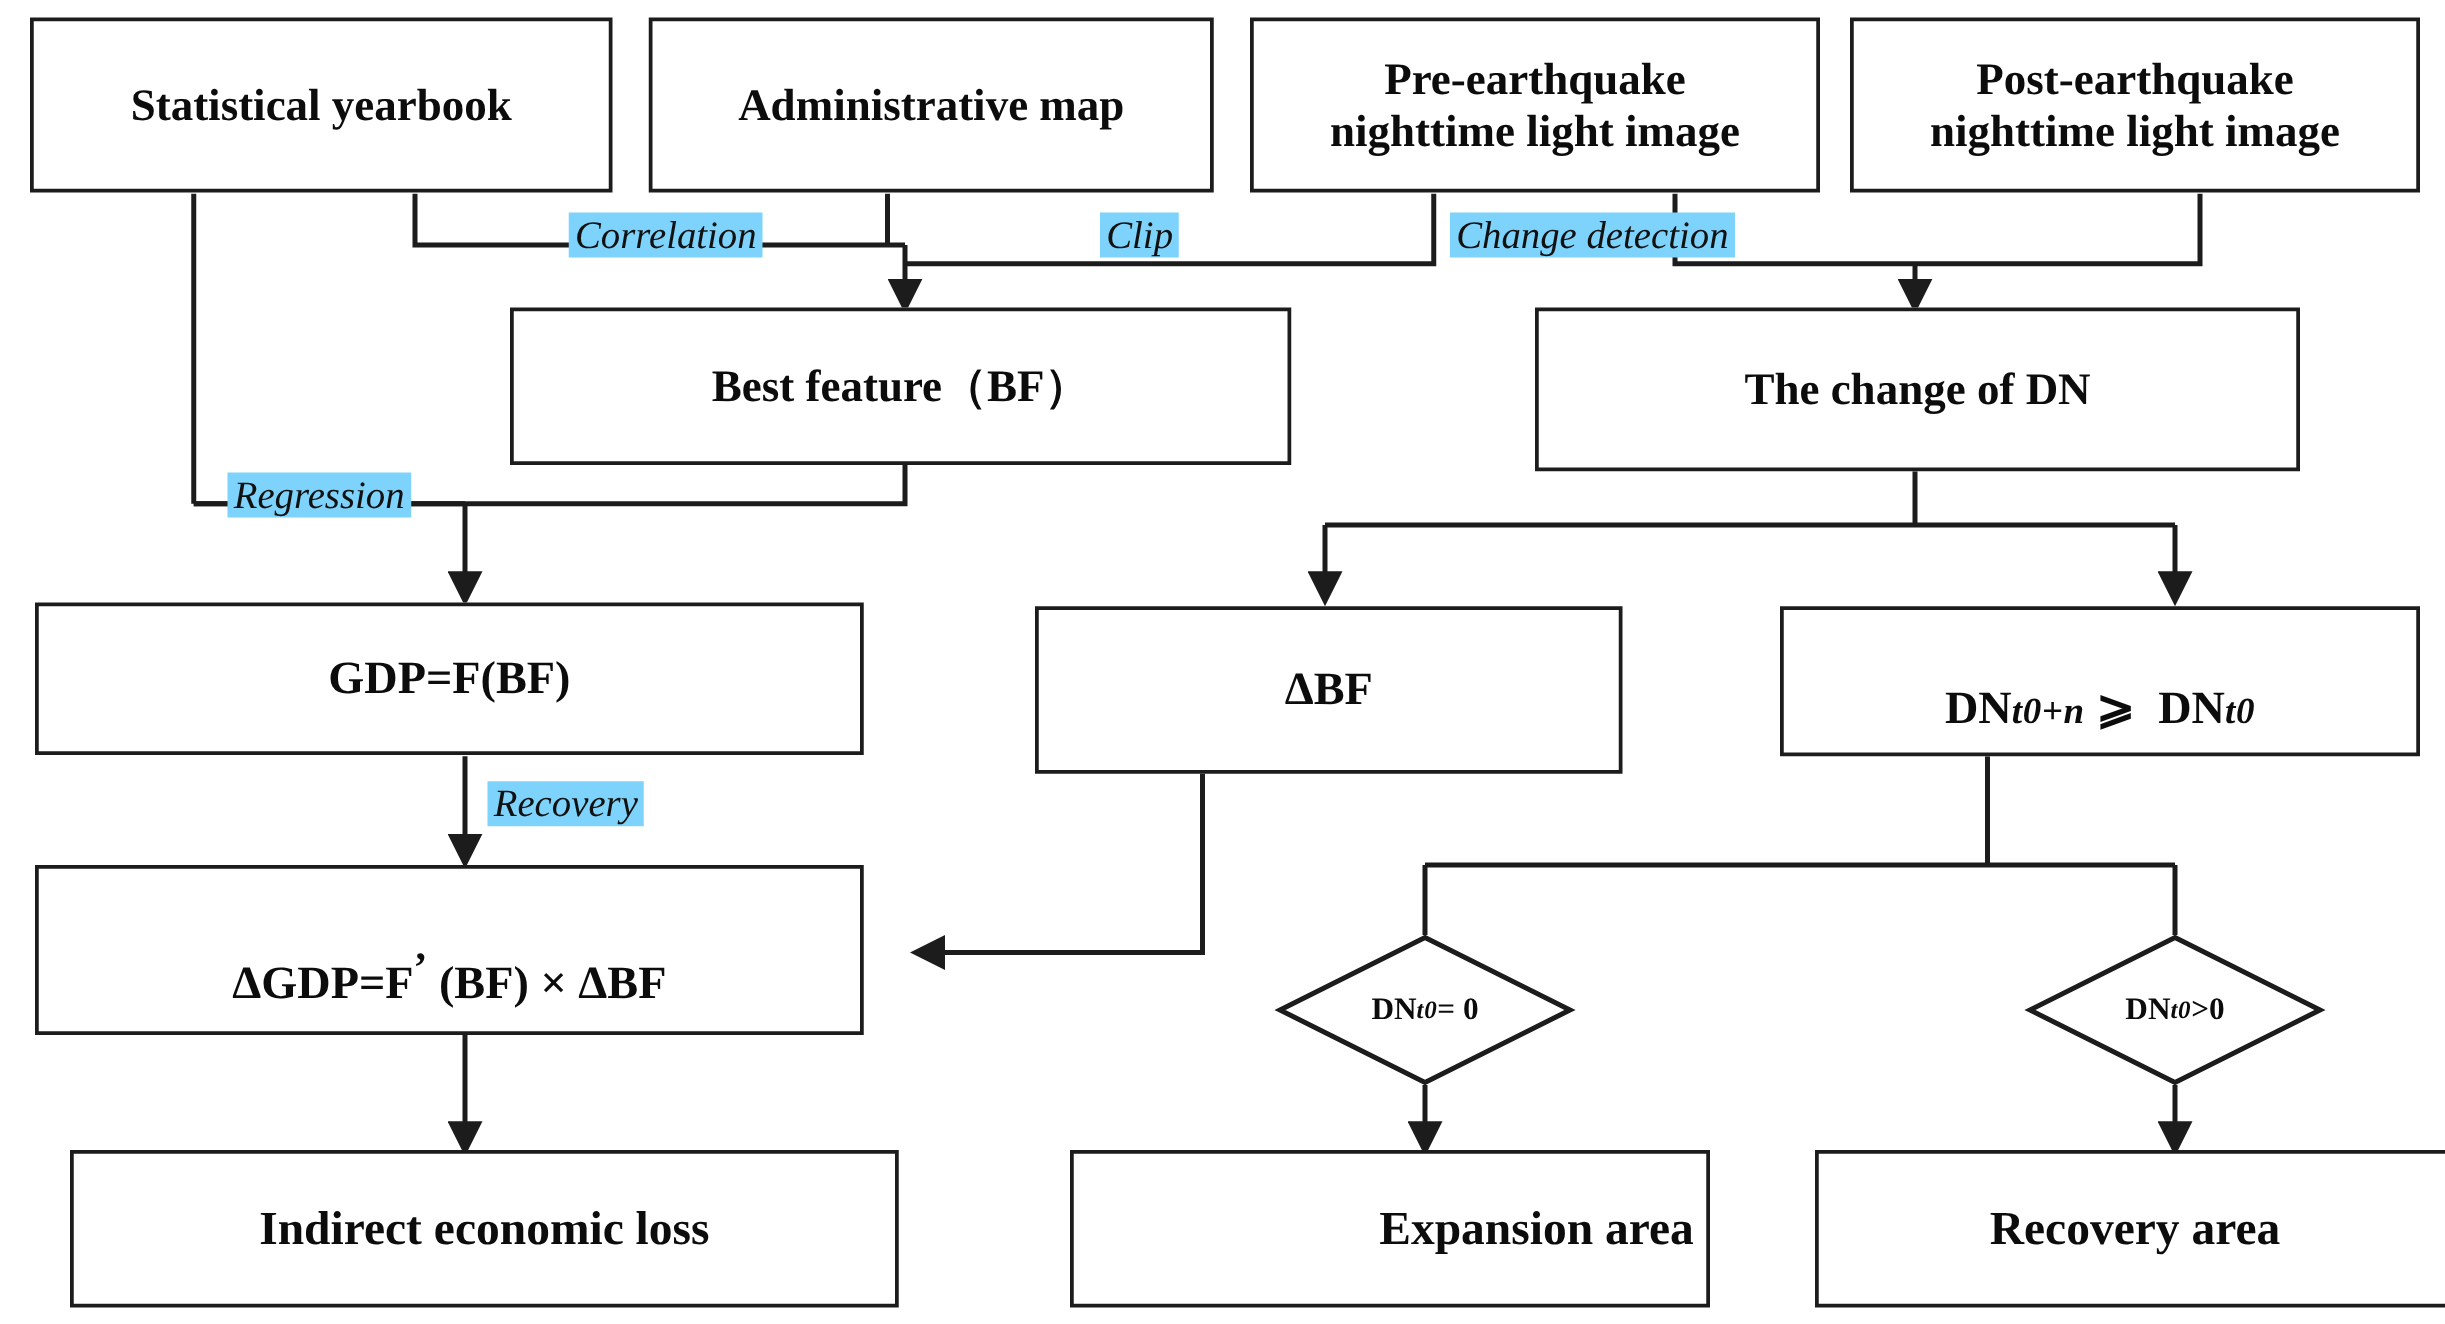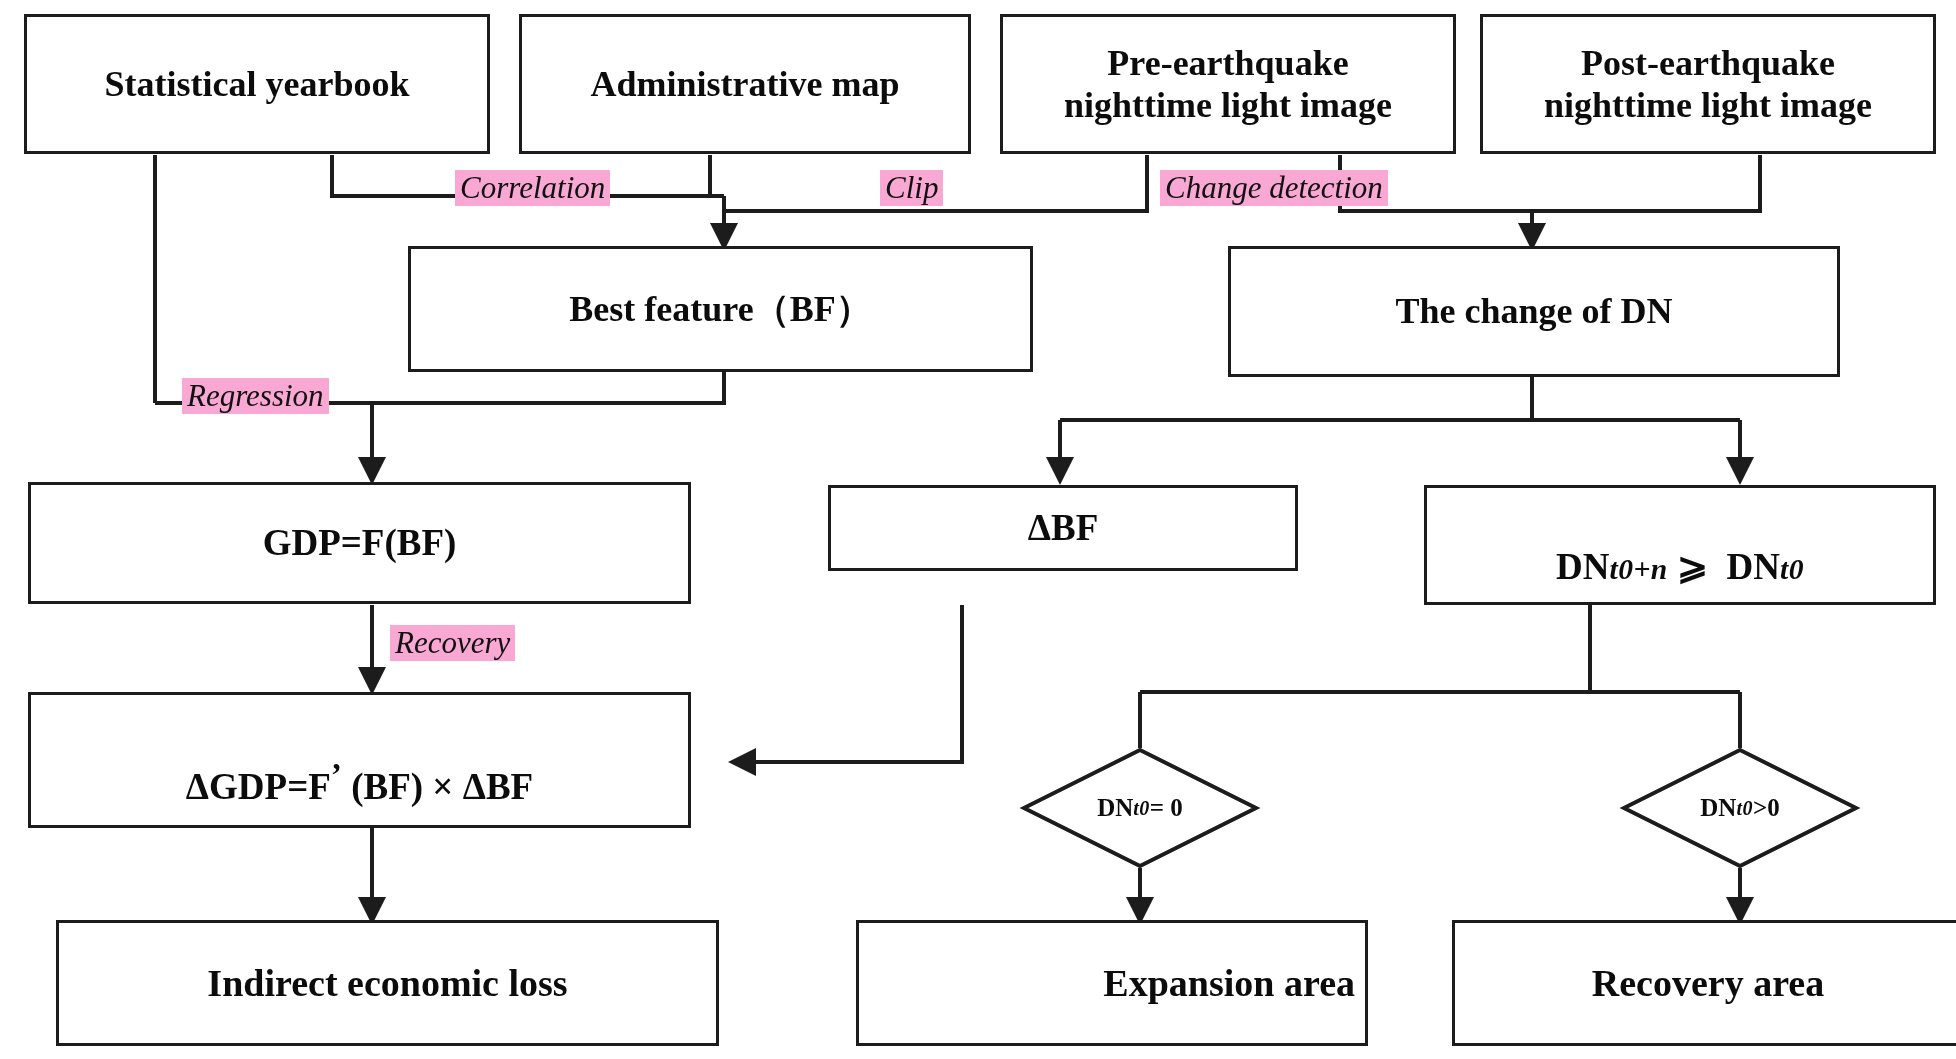--- a/index.html
+++ b/index.html
@@ -72,21 +72,21 @@
     font-size: 25px;
     font-weight: bold;
     color: #0c0c0c;
     white-space: nowrap;
   }
   .edge-label {
     position: absolute;
     font-style: italic;
     font-size: 31px;
     color: #111111;
-    background: #f9a8d4;
+    background: #7dd3fc;
     padding: 0 5px;
     white-space: nowrap;
     z-index: 3;
     font-weight: normal;
   }
   .sub {
     font-style: italic;
     font-size: 0.80em;
     font-weight: bold;
     letter-spacing: 0.5px;
@@ -179,21 +179,21 @@
   <div class="node n-mid" style="left:1228px; top:246px; width:612px; height:131px;">
     <span class="txt">The change of DN</span>
   </div>
 
   <div class="edge-label" style="left:182px; top:378px;">Regression</div>
 
   <div class="node n-formula" style="left:28px; top:482px; width:663px; height:122px;">
     <span class="txt">GDP=F(BF)</span>
   </div>
 
-  <div class="node n-formula" style="left:828px; top:485px; width:470px; height:86px;">
+  <div class="node n-formula" style="left:828px; top:485px; width:470px; height:134px;">
     <span class="txt">ΔBF</span>
   </div>
 
   <div class="node n-formula" style="left:1424px; top:485px; width:512px; height:120px;">
     <span class="txt">
       <span>DN</span><span class="sub">t0+n</span>&nbsp;<span>⩾</span>&nbsp;&nbsp;<span>DN</span><span class="sub">t0</span>
     </span>
   </div>
 
   <div class="edge-label" style="left:390px; top:625px;">Recovery</div>

